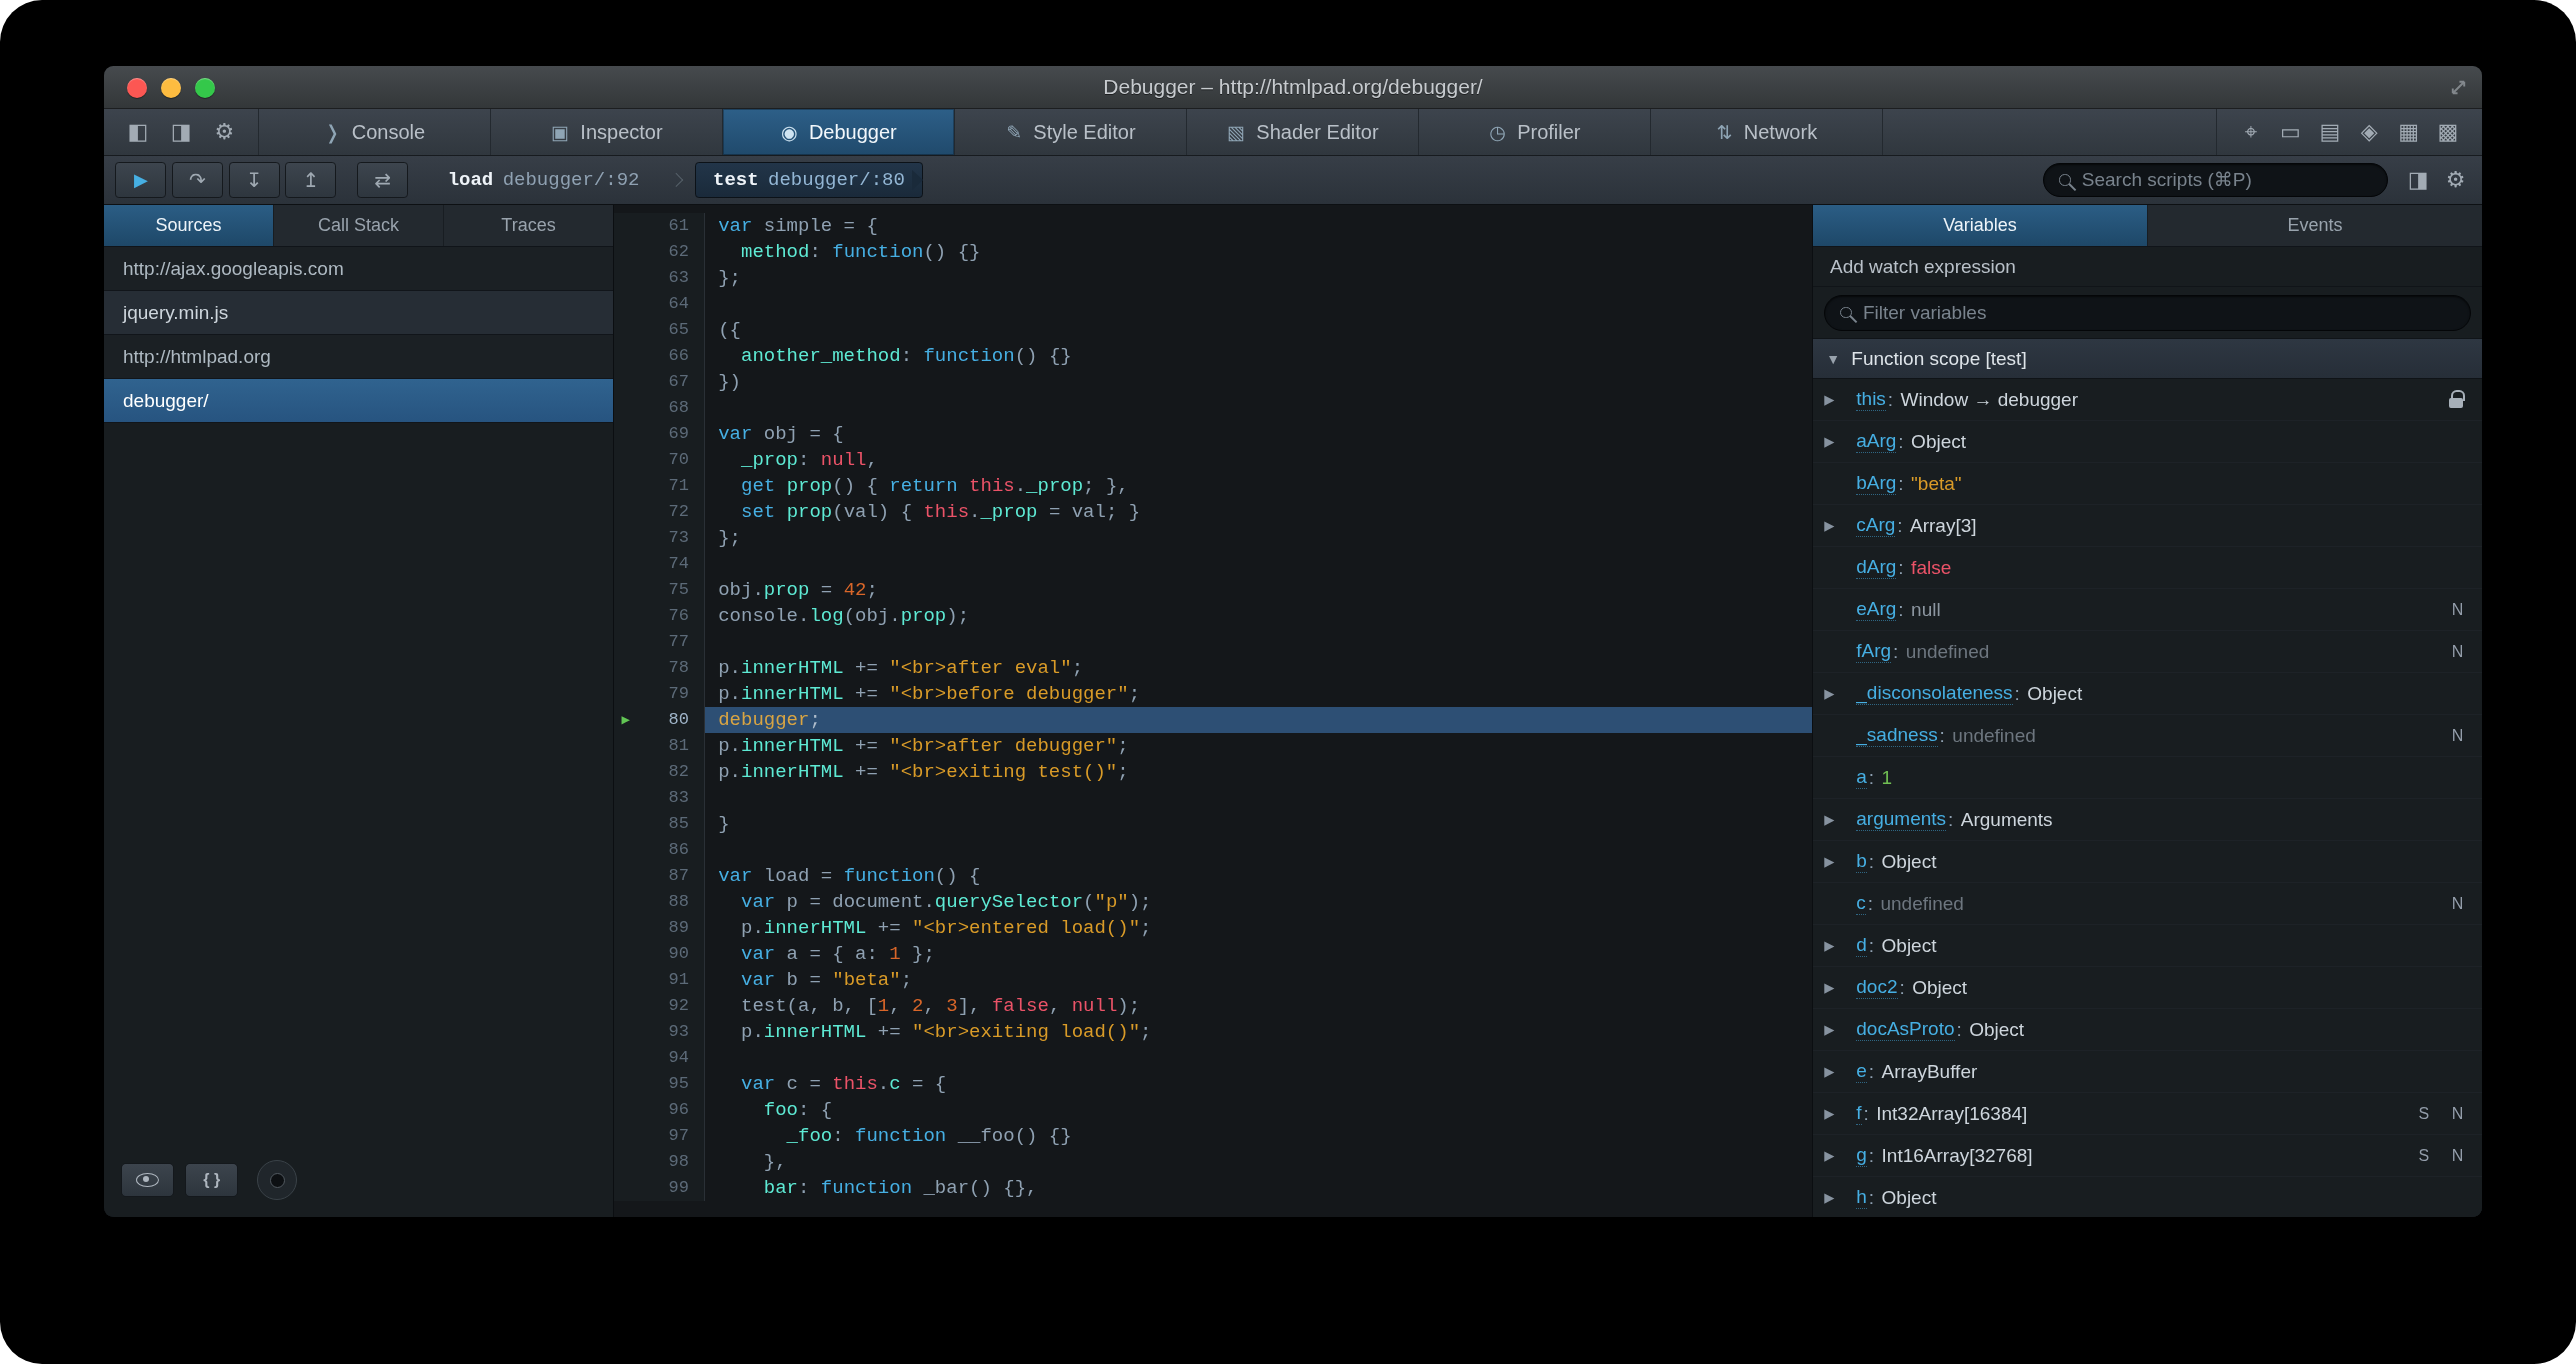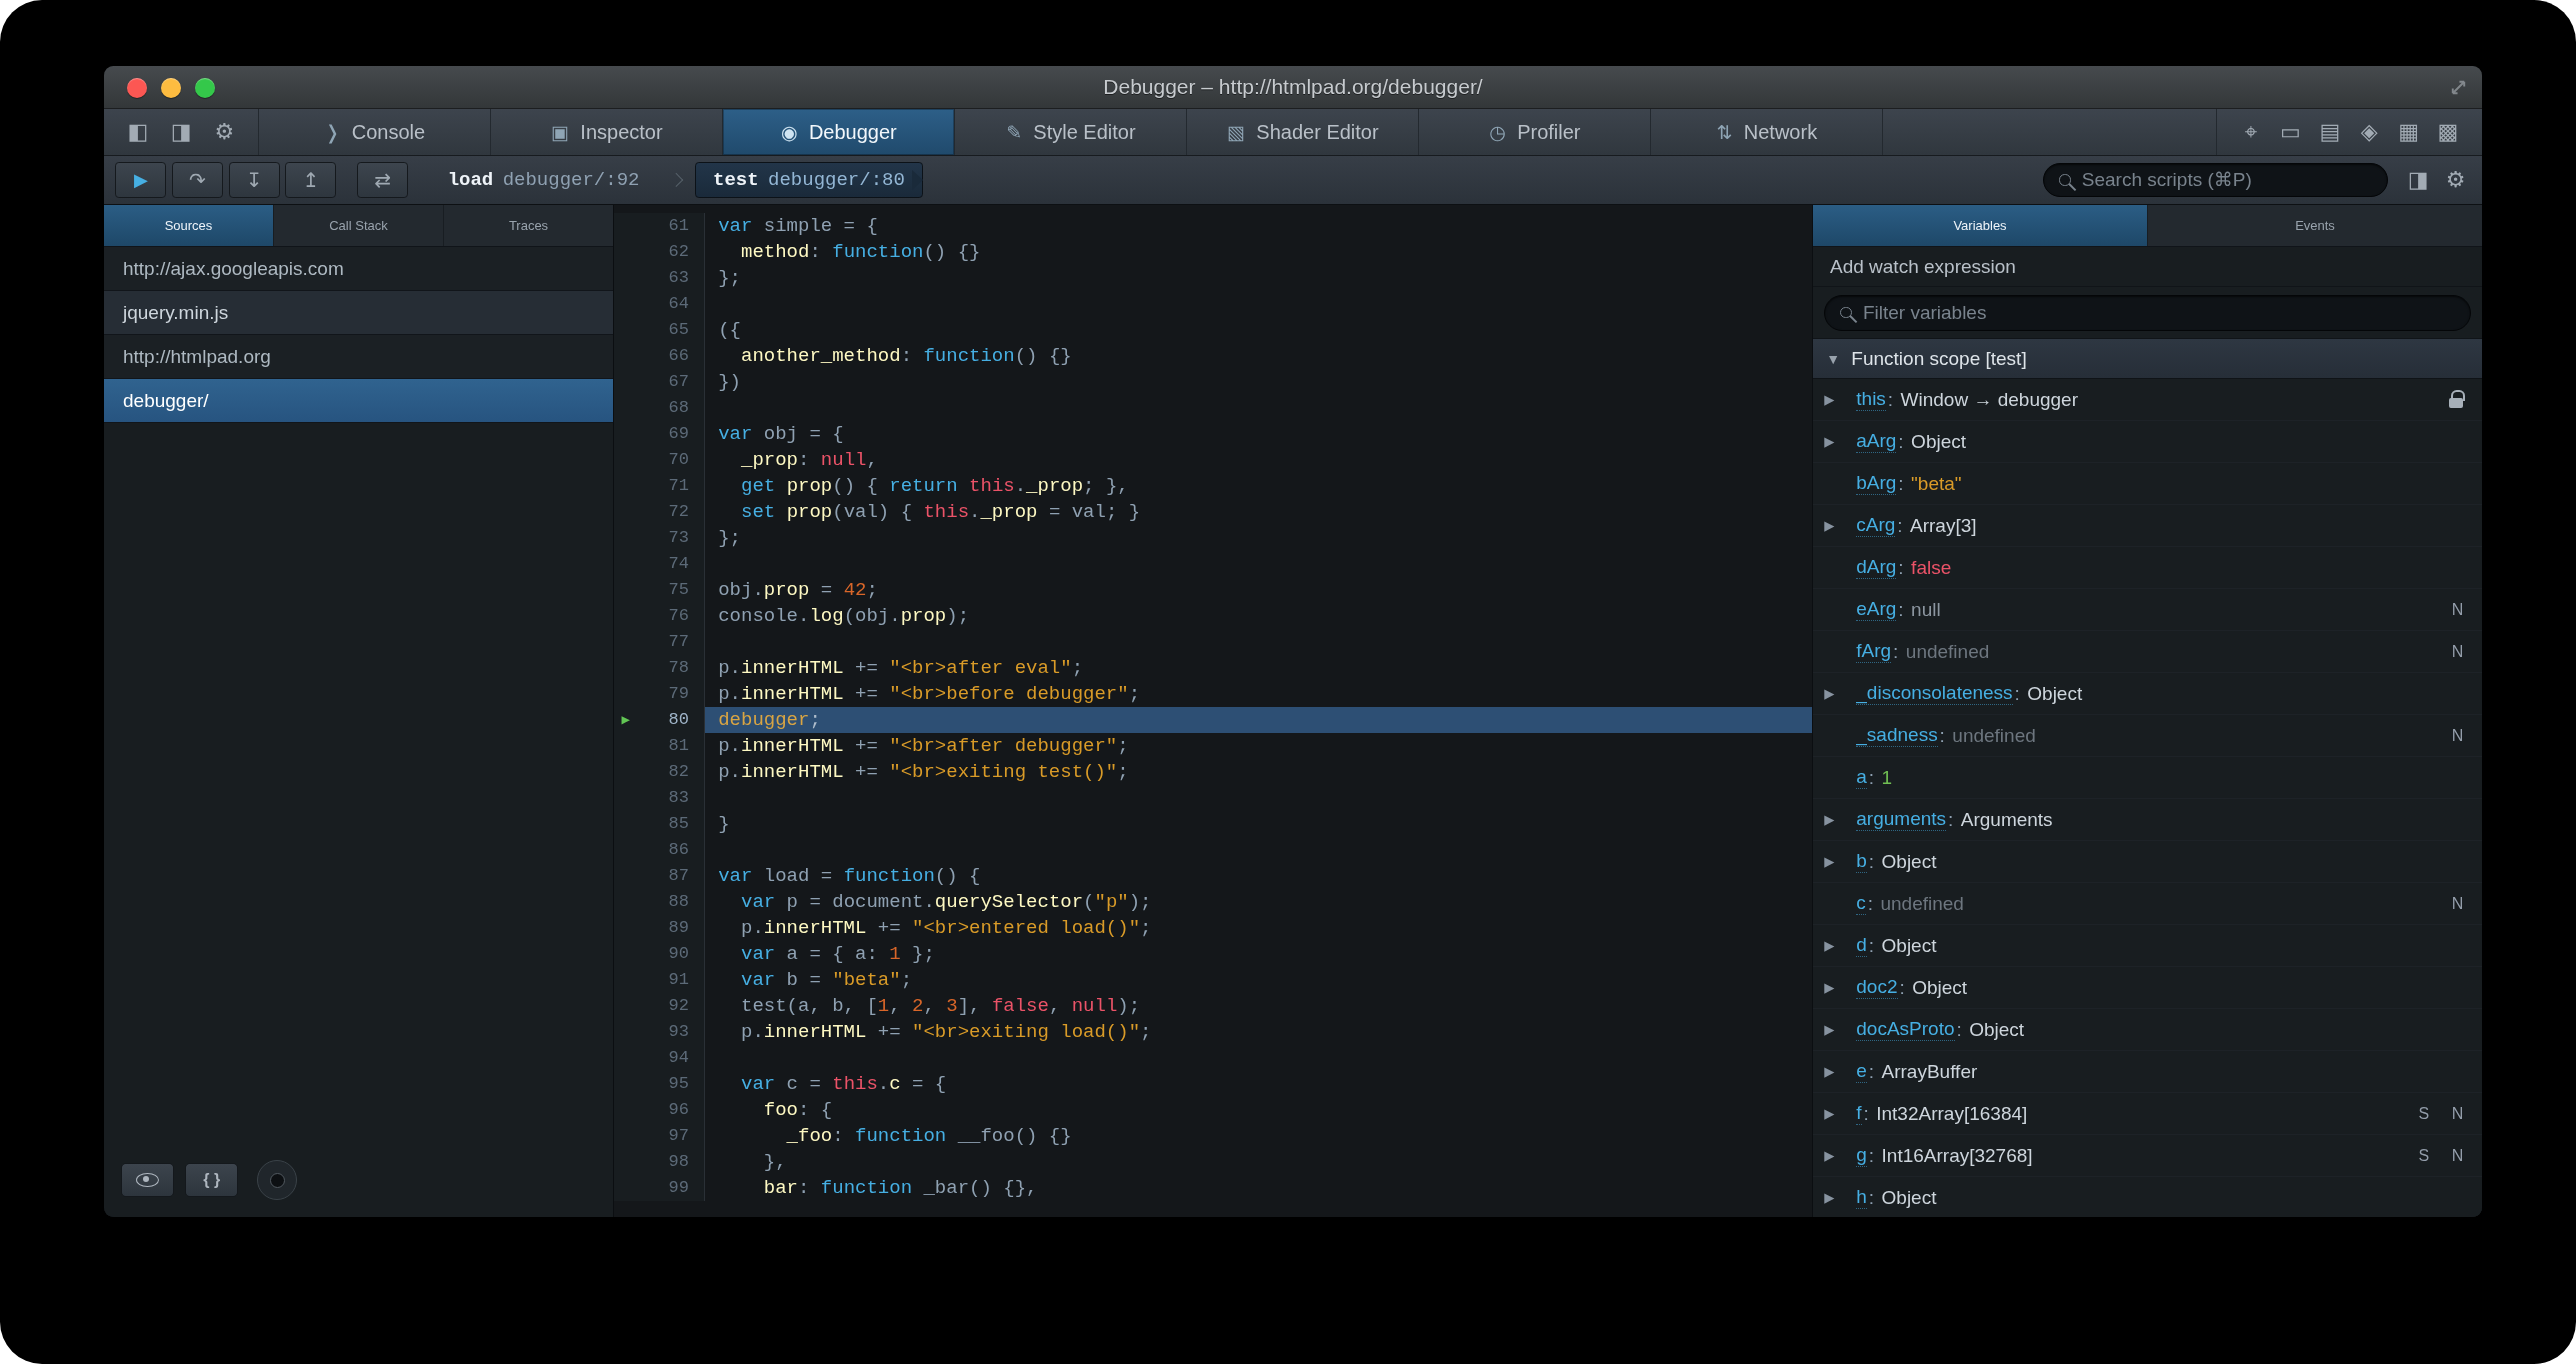--- a/index.html
+++ b/index.html
@@ -60,21 +60,21 @@
   .mag { width:11.3px; height:11.3px; border:1.9px solid #79838d; border-radius:50%; position:relative; flex:0 0 auto; }
   .mag::after { content:""; position:absolute; width:8.5px; height:1.9px; background:#79838d; right:-6.6px; bottom:-2.8px; transform:rotate(45deg); }
   .dbg-right { display:flex; align-items:center; gap:7.5px; padding-left:15px; }
 
   
   .content { flex:1; display:flex; min-height:0; background:#14171a; }
 
   
   .sources-pane { flex:0 0 510px; background:#181d20; border-right:0.9px solid #0b0e11; display:flex; flex-direction:column; }
   .pane-tabs { flex:0 0 42px; display:flex; background:#23292f; border-bottom:0.9px solid #101419; }
-  .pane-tab { flex:1; display:flex; align-items:center; justify-content:center; color:#99a3ad; font-size:13px;
+  .pane-tab { flex:1; display:flex; align-items:center; justify-content:center; color:#99a3ad; font-size:18px;
               border-right:0.9px solid #181d22; white-space:nowrap; }
   .pane-tab:last-child { border-right:none; }
   .pane-tab.active { background:linear-gradient(#2b5d85,#1e4868); color:#eef4f9; }
   .src-row { height:44px; display:flex; align-items:center; padding:0 19px; font-size:19px; border-bottom:0.9px solid #11151a; white-space:nowrap; }
   .src-row.host { background:#1b2024; color:#aeb9c2; }
   .src-row.file { background:#262d35; color:#ced6dd; }
   .src-row.selected { background:linear-gradient(#30638f,#275480); color:#ffffff; }
   .pane-footer { margin-top:auto; display:flex; align-items:center; gap:11.3px; padding:11.3px 17px 17px; }
   .ftr-btn { width:53px; height:34px; border-radius:4.7px; background:linear-gradient(#3c444d,#2d353d);
              border:0.9px solid #14181c; display:flex; align-items:center; justify-content:center;
@@ -91,21 +91,21 @@
             border-right:0.9px solid #2a3036; font-size:17px; position:relative; }
   .code { flex:1; padding-left:13.2px; color:#8fa1b2; overflow:hidden; }
   .code-row.hl .code { background:#2d4f74; color:#aebdcc; }
   .code-row.hl .gutter { color:#9fb4c8; }
   .dbg-arrow { position:absolute; left:7.5px; top:0; color:#62c654; font-size:14px; }
   .tk-pln { color:inherit; }
   .tk-kw  { color:#46afe3; }
   .tk-str { color:#d99b28; }
   .tk-num { color:#d96629; }
   .tk-atom{ color:#eb5368; }
-  .tk-prop{ color:#fef9c3; }
+  .tk-prop{ color:#5eead4; }
   .tk-ths { color:#eb5368; }
   .tk-dbg { color:#d9a543; }
 
   
   .vars-pane { flex:0 0 670px; background:#181d20; border-left:0.9px solid #0b0e11; display:flex; flex-direction:column; }
   .watch-row { flex:0 0 40px; display:flex; align-items:center; padding:0 17px; color:#b9c1c9; font-size:19px;
                background:#181d20; border-bottom:0.9px solid #101418; }
   .filter-row { padding:7.5px 11.3px; background:#181d20; border-bottom:0.9px solid #101418; }
   .filter-row .searchbox { height:36px; border-radius:18px; }
   .scope-header { flex:0 0 40px; background:linear-gradient(#2e3742,#262e38); border-bottom:0.9px solid #0f1317;

